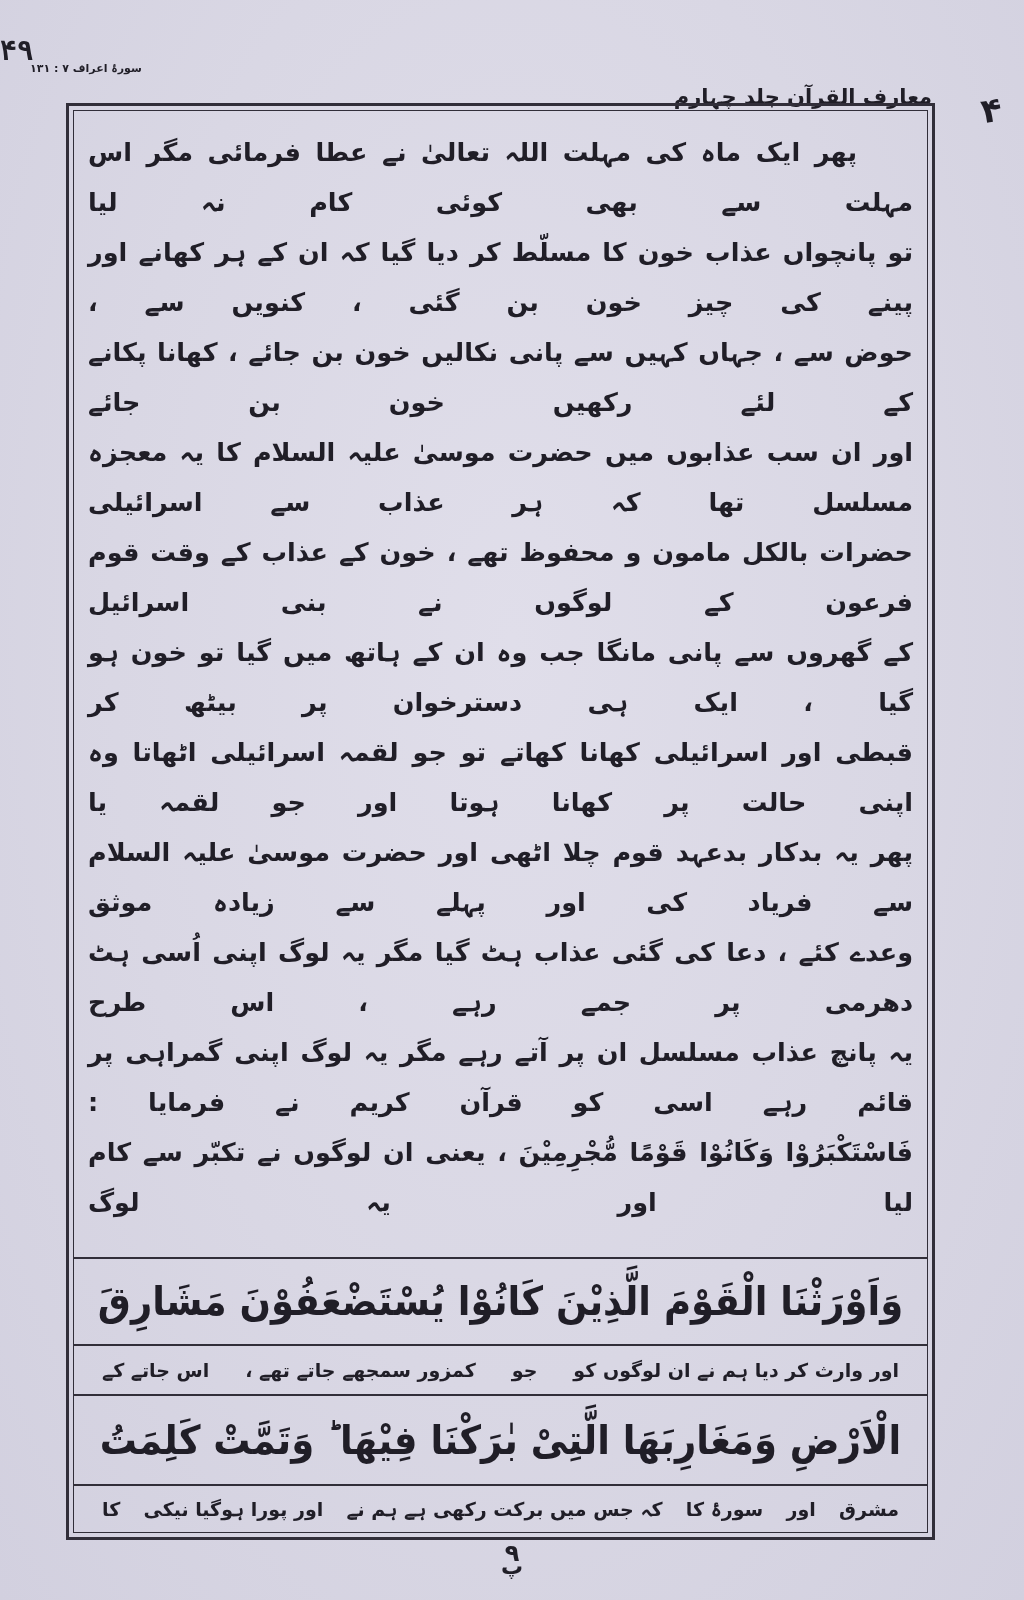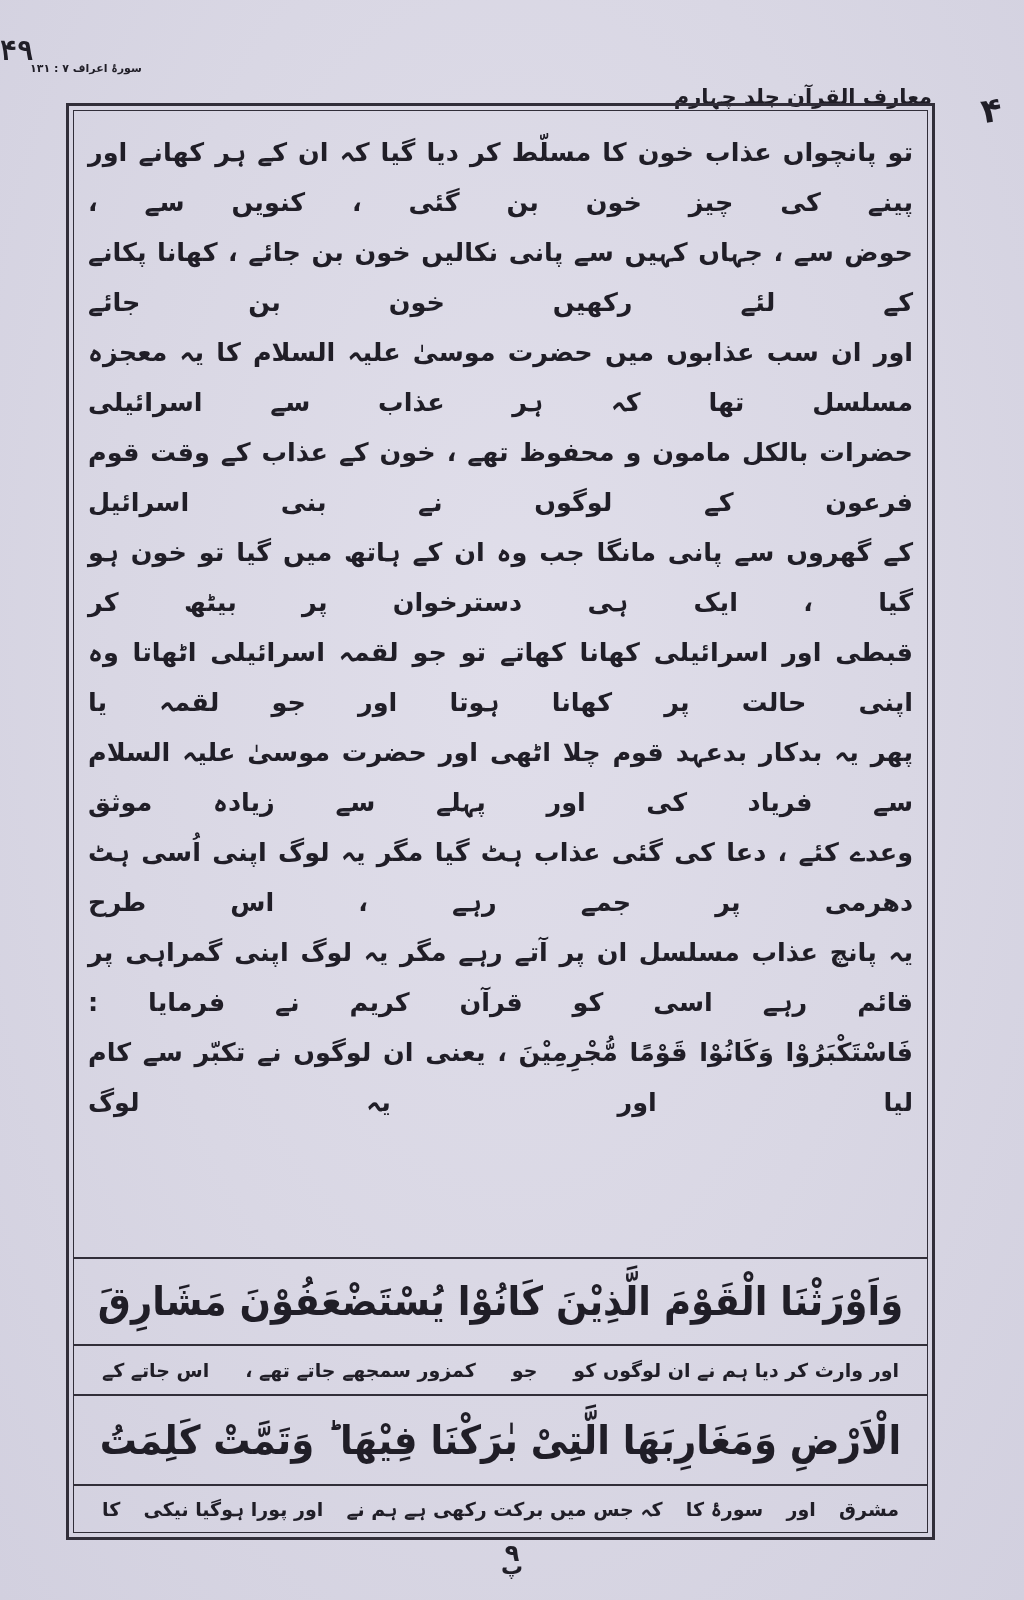--- a/index.html
+++ b/index.html
@@ -129,20 +129,21 @@
 
   <div class="header-left">سورۂ اعراف ۷ : ۱۳۱</div>
   <div class="page-number">۴۹</div>
   <div class="header-right">معارف القرآن جلد چہارم</div>
   <div class="margin-mark">۴</div>
 
   <div class="page-box">
     <div class="page-inner">
 
       <div class="body-area">
+        <div class="t-line indent">پھر ایک ماہ کی مہلت اللہ تعالیٰ نے عطا فرمائی  مگر اس مہلت سے بھی کوئی کام نہ لیا</div>
         <div class="t-line">تو پانچواں عذاب خون کا مسلّط کر دیا گیا کہ ان کے ہر کھانے اور پینے کی چیز خون بن گئی ، کنویں سے ،</div>
         <div class="t-line">حوض سے ، جہاں کہیں سے پانی نکالیں خون بن جائے ، کھانا پکانے کے لئے رکھیں خون بن جائے</div>
         <div class="t-line">اور ان سب عذابوں میں حضرت موسیٰ علیہ السلام کا یہ معجزہ مسلسل تھا کہ ہر عذاب سے اسرائیلی</div>
         <div class="t-line">حضرات بالکل مامون و محفوظ تھے ، خون کے عذاب کے وقت قوم فرعون کے لوگوں نے بنی اسرائیل</div>
         <div class="t-line">کے گھروں سے پانی مانگا جب وہ ان کے ہاتھ میں گیا تو خون ہو گیا ، ایک ہی دسترخوان پر بیٹھ کر</div>
         <div class="t-line">قبطی اور اسرائیلی کھانا کھاتے تو جو لقمہ اسرائیلی اٹھاتا وہ اپنی حالت پر کھانا ہوتا اور جو لقمہ یا</div>
         <div class="t-line">پھر یہ بدکار بدعہد قوم چلا اٹھی اور حضرت موسیٰ علیہ السلام سے فریاد کی اور پہلے سے زیادہ موثق</div>
         <div class="t-line">وعدے کئے ، دعا کی گئی عذاب ہٹ گیا مگر یہ لوگ اپنی اُسی ہٹ دھرمی پر جمے رہے ، اس طرح</div>
         <div class="t-line">یہ پانچ عذاب مسلسل ان پر آتے رہے مگر یہ لوگ اپنی گمراہی پر قائم رہے اسی کو قرآن کریم نے فرمایا :</div>
         <div class="t-line">فَاسْتَكْبَرُوْا وَكَانُوْا قَوْمًا مُّجْرِمِیْنَ ، یعنی ان لوگوں نے تکبّر سے کام لیا اور یہ لوگ</div>

